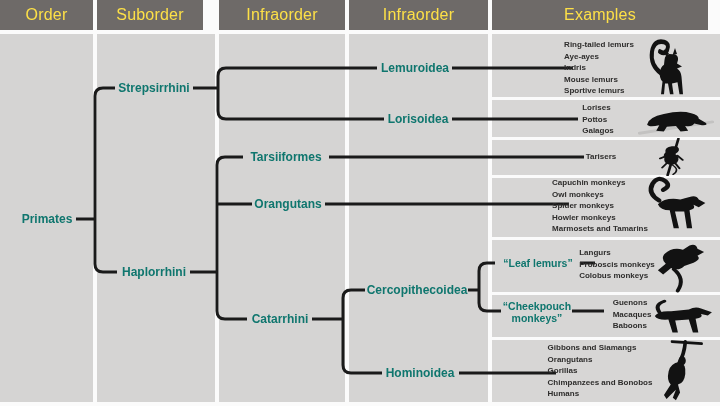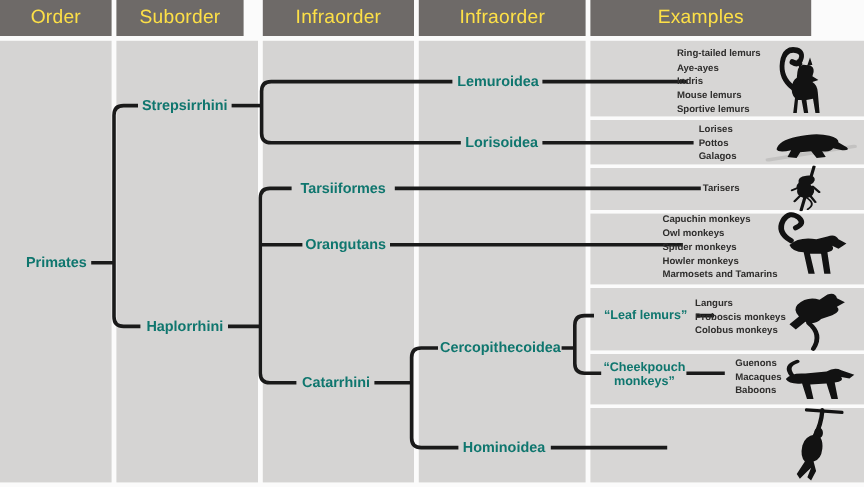--- a/index.html
+++ b/index.html
@@ -29,21 +29,21 @@
 </style>
 </head>
 <body>
 
 <div class="stage">
 
   <div class="hcell" style="left:0;width:93px">Order</div>
   <div class="hcell" style="left:97px;width:106px">Suborder</div>
   <div class="hcell" style="left:219px;width:126px">Infraorder</div>
   <div class="hcell" style="left:349px;width:139px">Infraorder</div>
-  <div class="hcell" style="left:492px;width:184px">Examples</div>
+  <div class="hcell" style="left:492px;width:216px">Examples</div>
 
   <div class="panel" style="left:0;width:93px"></div>
   <div class="panel" style="left:97px;width:118px"></div>
   <div class="panel" style="left:219px;width:126px"></div>
   <div class="panel" style="left:349px;width:139px"></div>
 
   <div class="rowband" style="top:34px;height:63px"></div>
   <div class="rowband" style="top:100px;height:37px"></div>
   <div class="rowband" style="top:140px;height:35px"></div>
   <div class="rowband" style="top:178px;height:59px"></div>
@@ -99,20 +99,25 @@
 Owl monkeys
 Spider monkeys
 Howler monkeys
 Marmosets and Tamarins</div>
   <div class="species" style="left:617px;top:264px">Langurs
 Proboscis monkeys
 Colobus monkeys</div>
   <div class="species" style="left:632px;top:314px">Guenons
 Macaques
 Baboons</div>
+  <div class="species" style="left:600px;top:371px">Gibbons and Siamangs
+Orangutans
+Gorillas
+Chimpanzees and Bonobos
+Humans</div>
 
   <svg class="icon" style="left:646px;top:36px;width:50px;height:60px" viewBox="0 0 100 100" preserveAspectRatio="none">
     <path class="stroke" style="stroke-width:8" d="M30 62 Q8 48 12 26 Q16 6 36 10 Q48 13 42 24 Q38 31 28 26"></path>
     <path d="M40 34 L36 22 L46 29 Z M53 32 L58 20 L62 30 Z"></path>
     <path d="M30 97 L33 76 Q26 70 28 60 Q29 52 36 48 L37 40 Q38 31 47 30 L58 31 Q65 33 64 40 L62 46 L72 51 L62 54 Q70 58 71 68 L74 97 L67 97 L63 77 L52 79 L55 97 L48 97 L44 79 L38 79 L36 97 Z"></path>
   </svg>
 
   <svg class="icon" style="left:638px;top:98px;width:76px;height:40px" viewBox="0 0 100 100" preserveAspectRatio="none">
     <path class="branch" style="stroke-width:7" d="M3 88 L97 60"></path>
     <path d="M12 66 Q14 48 34 40 Q56 30 70 38 Q80 42 80 52 L89 62 Q93 69 84 68 L74 64 Q72 72 62 70 L66 82 L56 84 L50 70 L38 72 L34 84 L24 82 L28 68 Q14 74 12 66 Z"></path>

